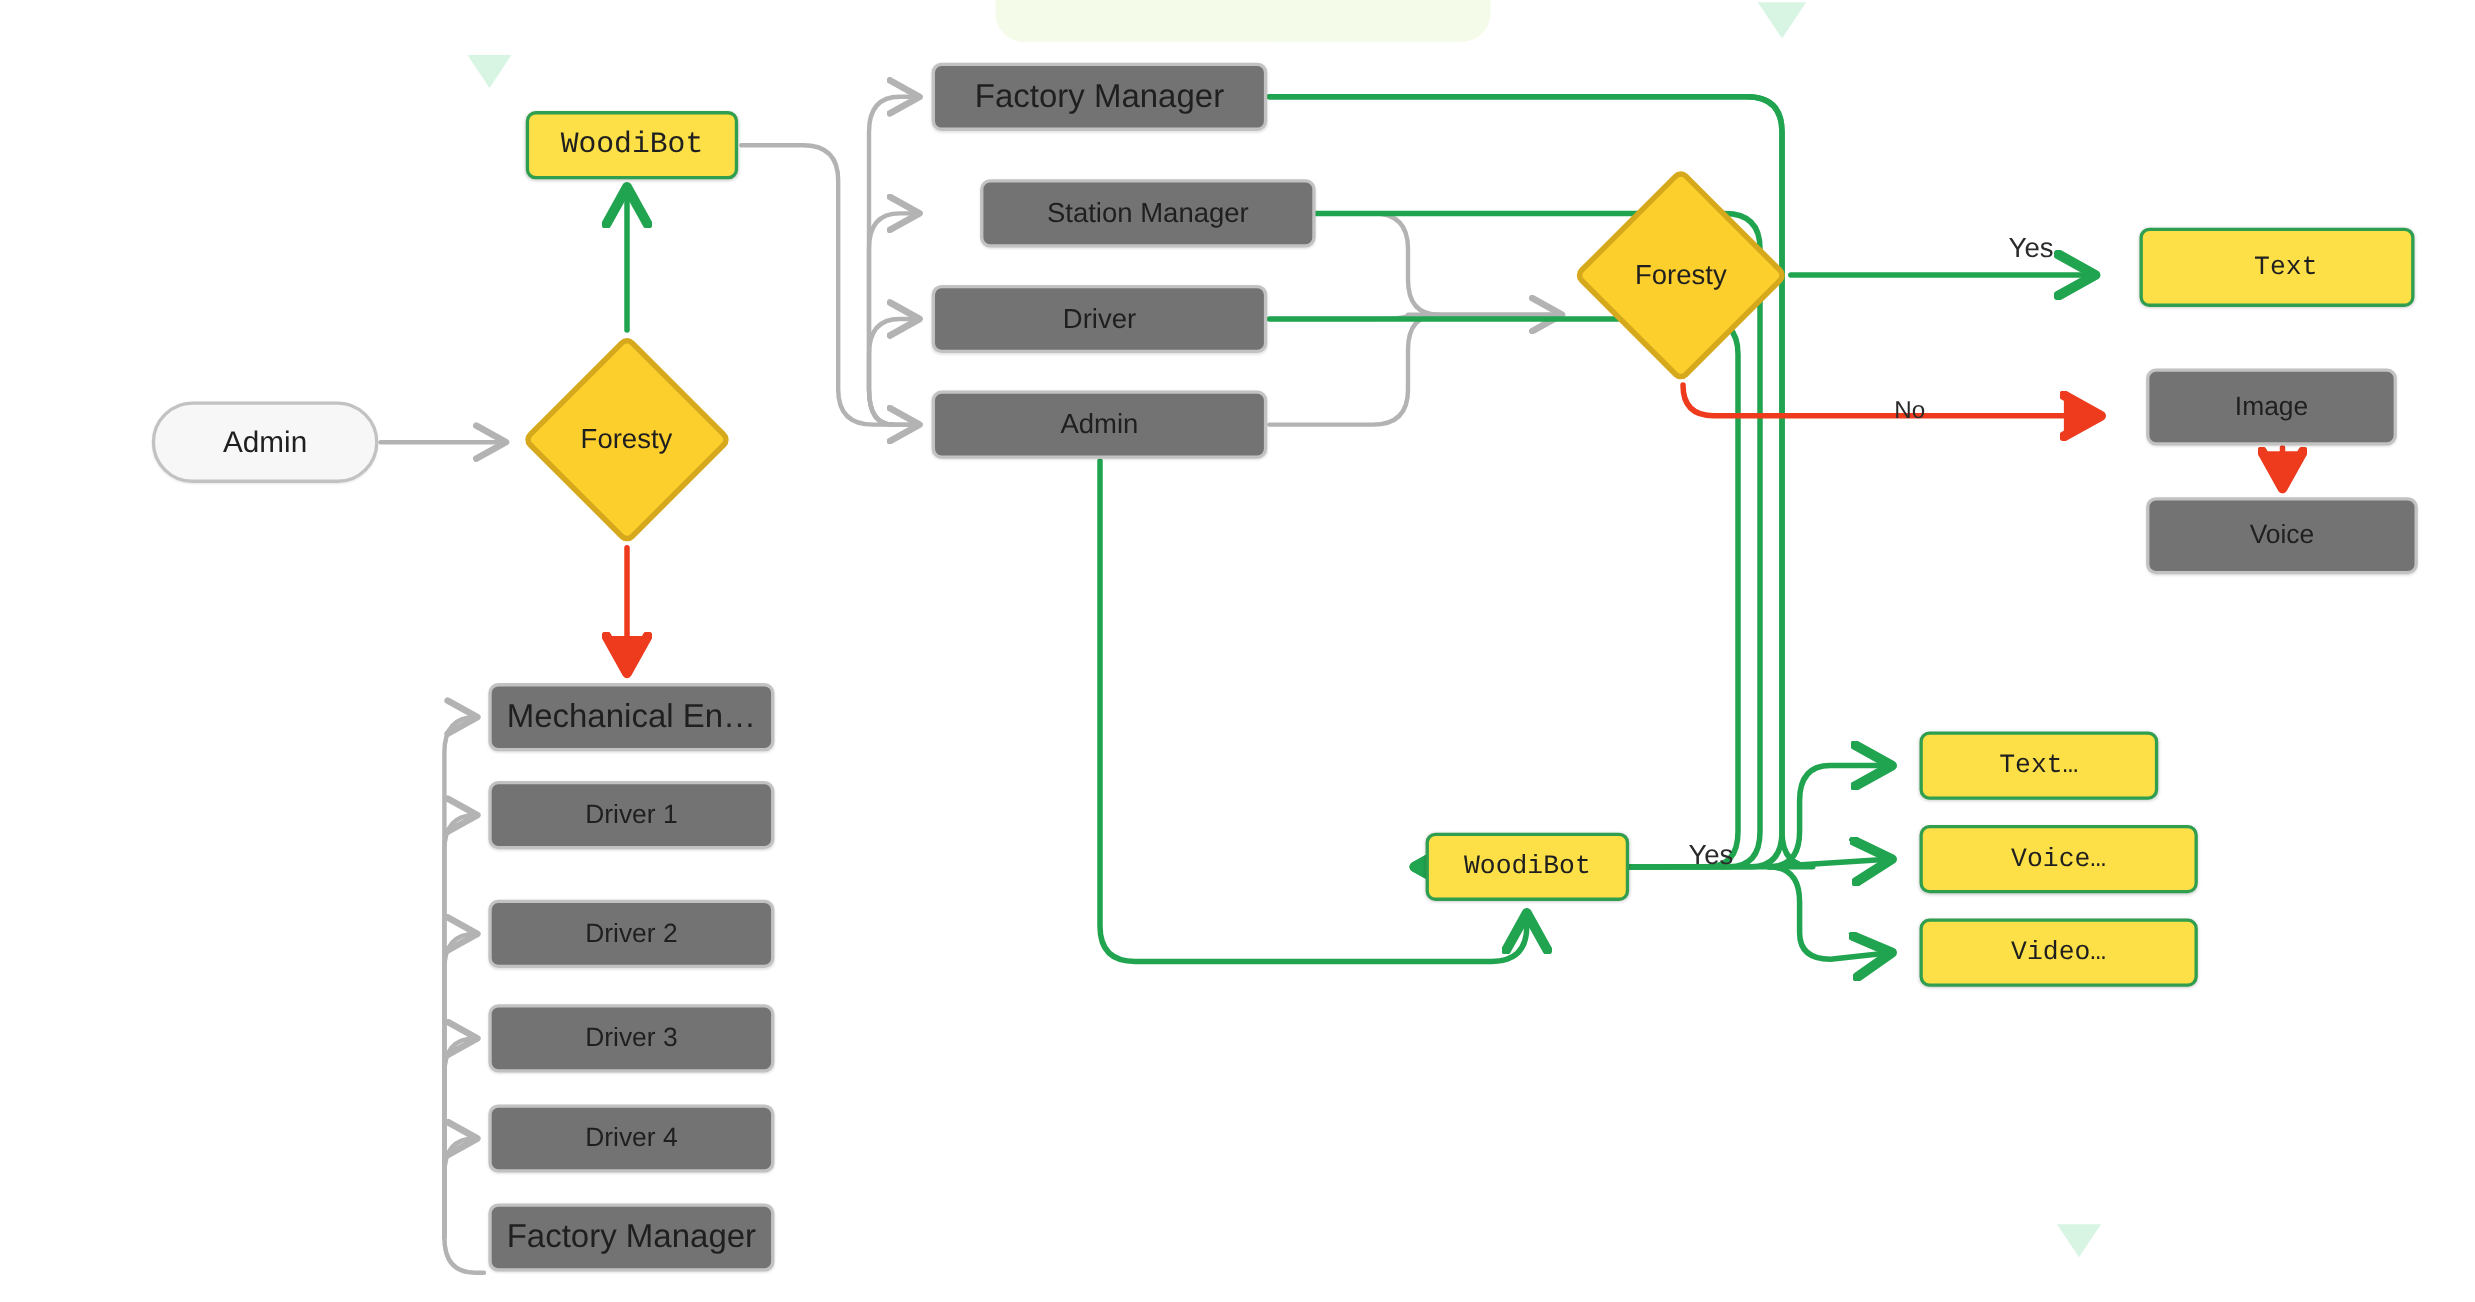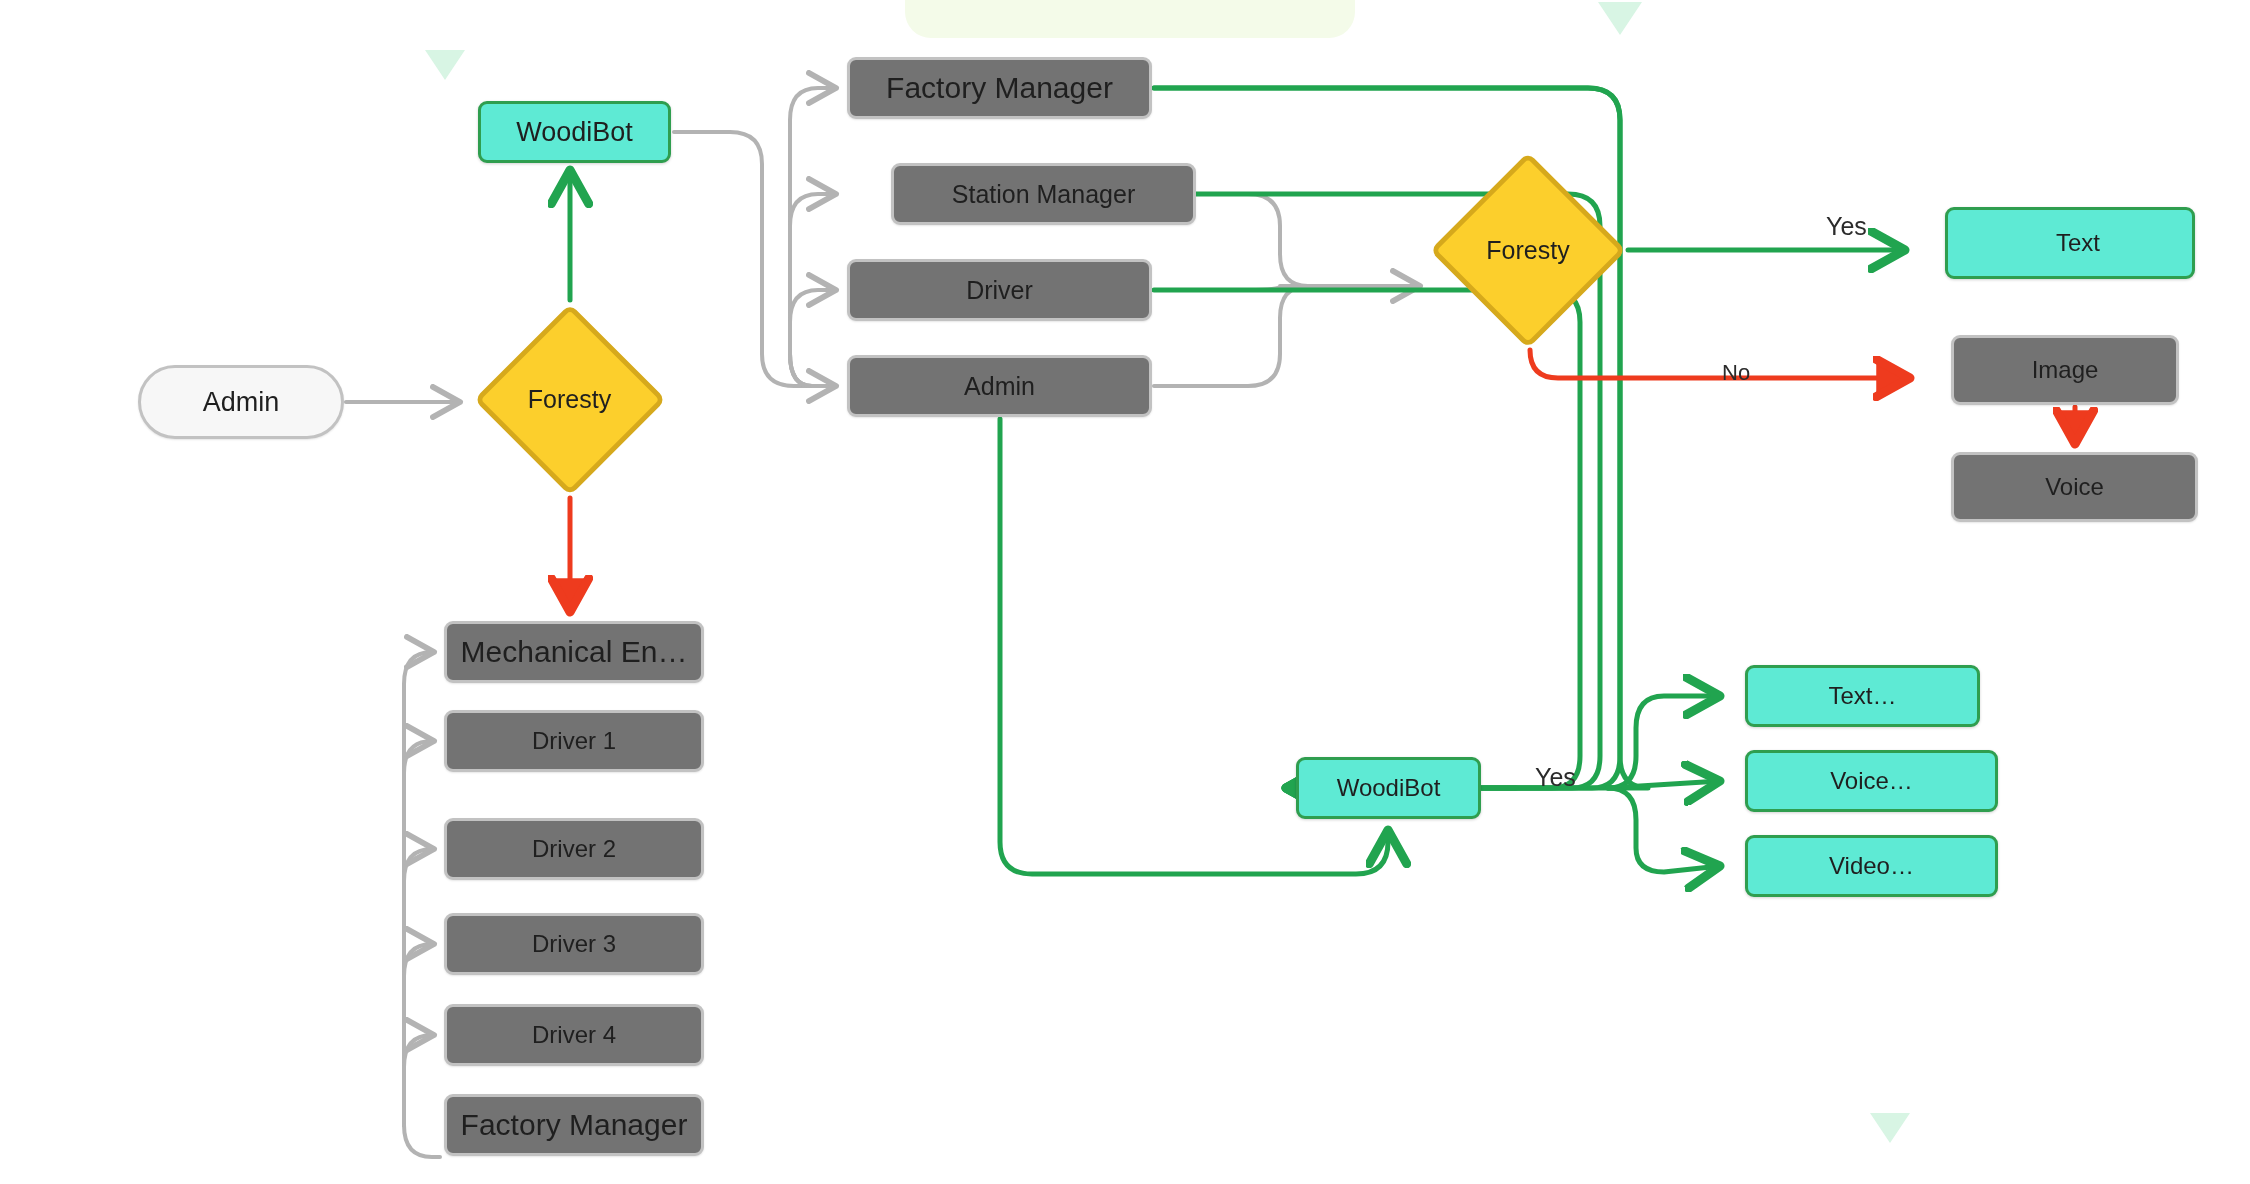--- a/index.html
+++ b/index.html
@@ -37,23 +37,24 @@
     white-space: nowrap;
     overflow: hidden;
     z-index: 5;
   }
   .node.rect {
     background: #737373;
     border: 3px solid #c2c2c2;
     box-shadow: 0 1px 2px rgba(0,0,0,0.10);
   }
   .node.green {
-    background: #5eead4;
+    background: #fde047;
     border: 3px solid #2f9e4f;
     box-shadow: 0 1px 3px rgba(0,0,0,0.18);
+    font-family: Liberation Mono, monospace;
   }
   .node.pill {
     background: #f7f7f7;
     border: 3px solid #c2c2c2;
     border-radius: 38px;
     box-shadow: 0 1px 2px rgba(0,0,0,0.10);
   }
   .diamond-wrap {
     position: absolute;
     z-index: 5;
@@ -229,21 +230,21 @@
   <div class="node rect" id="n-image_out" style="left: 1951px; top: 335px; width: 228px; height: 70px; font-size: 24px;">
       <span>Image</span>
     </div>
   <div class="node rect" id="n-voice_out" style="left: 1951px; top: 452px; width: 247px; height: 70px; font-size: 24px;">
       <span>Voice</span>
     </div>
 
   <div class="node green" id="n-woodibot_bottom" style="left: 1296px; top: 757px; width: 185px; height: 62px; font-size: 24px;">
       <span>WoodiBot</span>
     </div>
-  <div class="node green" id="n-text_opt" style="left: 1745px; top: 665px; width: 235px; height: 62px; font-size: 24px;">
+  <div class="node green" id="n-text_opt" style="left: 1745px; top: 665px; width: 217px; height: 62px; font-size: 24px;">
       <span>Text…</span>
     </div>
   <div class="node green" id="n-voice_opt" style="left: 1745px; top: 750px; width: 253px; height: 62px; font-size: 24px;">
       <span>Voice…</span>
     </div>
   <div class="node green" id="n-video_opt" style="left: 1745px; top: 835px; width: 253px; height: 62px; font-size: 24px;">
       <span>Video…</span>
     </div>
 
   <div class="edge-label" id="lbl-yes_right" style="left: 1826px; top: 212px; font-size: 25px;">Yes</div>

